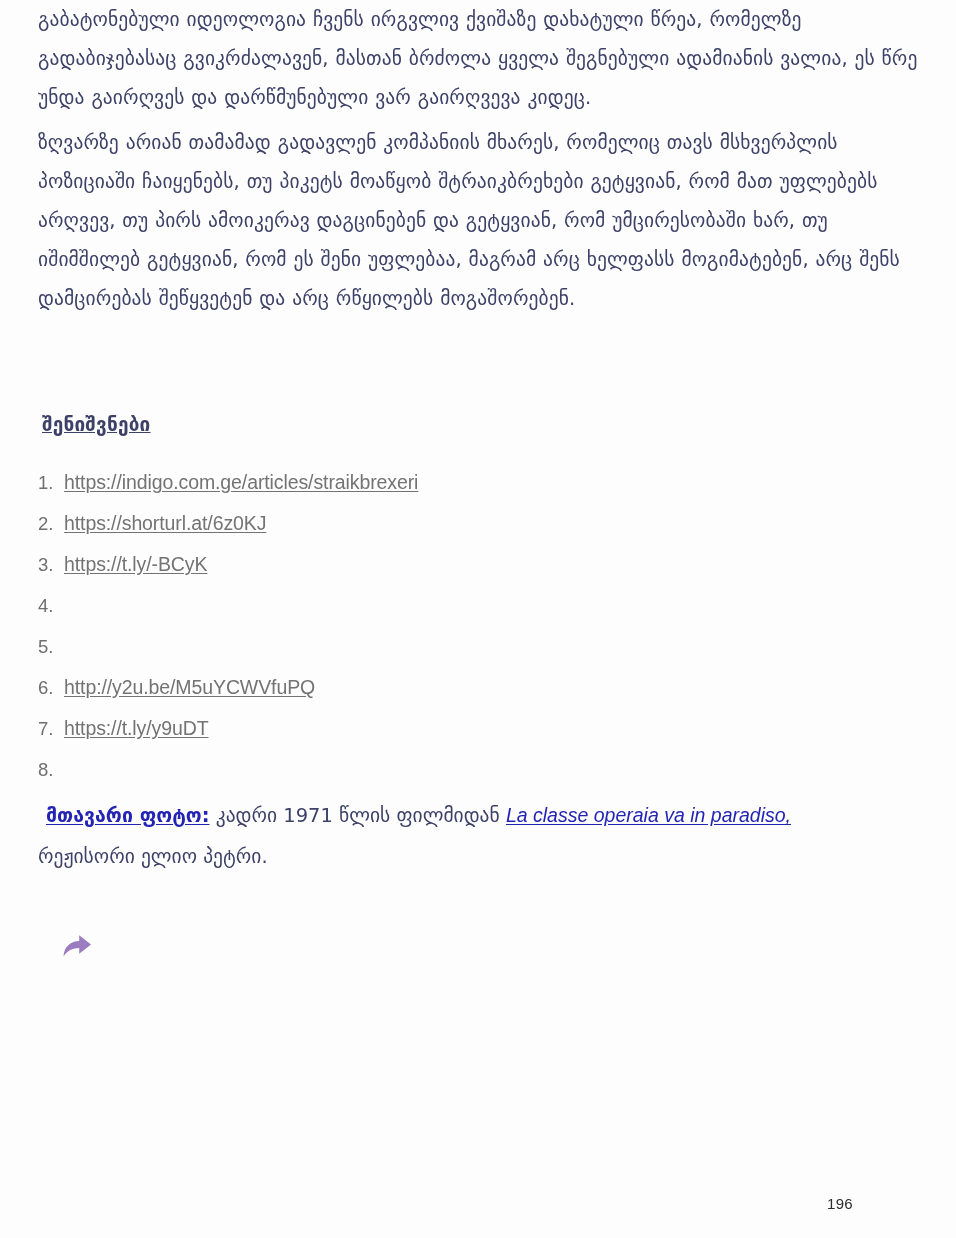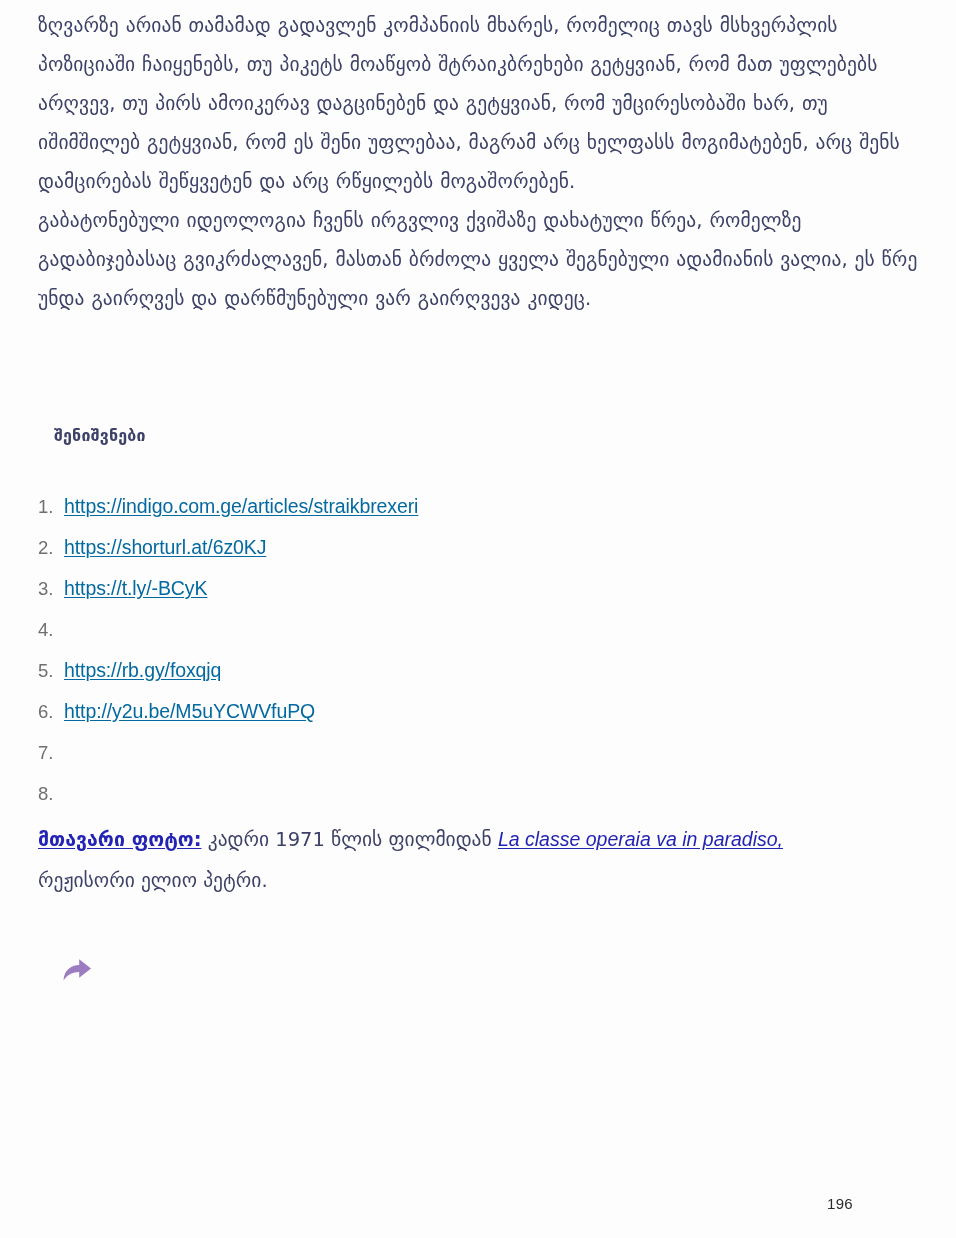--- a/index.html
+++ b/index.html
@@ -45,26 +45,27 @@
   .para.first {
     padding-top: 6px;
   }
   .para + .para {
     margin-top: 0;
   }
 
   
   .notes-heading {
     color: #3d4168;
-    font-size: 16px;
+    font-size: 19px;
     font-weight: 700;
     line-height: 28px;
-    margin: 16px;
+    margin: 4px;
     padding-top: 88px;
     letter-spacing: 0.2px;
+    text-decoration: underline;
   }
 
   
   .notes-list {
     list-style: none;
     margin: 0;
     padding: 0;
     padding-top: 20px;
   }
   .notes-list li {
@@ -74,21 +75,21 @@
     font-size: 19px;
   }
   .notes-list .num {
     color: #6f6f6f;
     font-size: 18.5px;
     min-width: 26px;
     flex: 0 0 auto;
     font-family: "Liberation Sans", sans-serif;
   }
   a.link {
-    color: #0369a1;
+    color: #737373;
     text-decoration: underline;
     text-underline-offset: 2px;
     font-size: 19.5px;
     font-family: "Liberation Sans", sans-serif;
     letter-spacing: -0.1px;
     cursor: pointer;
   }
 
   
   .photo-credit {
@@ -97,20 +98,21 @@
     line-height: 41px;
     margin: 0;
     padding-top: 5px;
     max-width: 800px;
   }
   .photo-credit .credit-label {
     color: #2323b4;
     font-weight: 700;
     text-decoration: underline;
     text-underline-offset: 2px;
+    margin-left: 8px;
   }
   .photo-credit .film-title {
     color: #2323b4;
     font-style: italic;
     text-decoration: underline;
     text-underline-offset: 2px;
     font-family: "Liberation Sans", sans-serif;
   }
 
   
@@ -132,23 +134,23 @@
     font-family: "Liberation Sans", sans-serif;
     letter-spacing: 0.3px;
   }
 </style>
 </head>
 <body>
 
 <div class="page">
   <div class="content">
 
+    <p class="para">გაბატონებული იდეოლოგია ჩვენს ირგვლივ ქვიშაზე დახატული წრეა, რომელზე გადაბიჯებასაც გვიკრძალავენ, მასთან ბრძოლა ყველა შეგნებული ადამიანის ვალია, ეს წრე უნდა გაირღვეს და დარწმუნებული ვარ გაირღვევა კიდეც.</p>
+
     <p class="para first">ზღვარზე არიან თამამად გადავლენ კომპანიის მხარეს, რომელიც თავს მსხვერპლის პოზიციაში ჩაიყენებს, თუ პიკეტს მოაწყობ შტრაიკბრეხები გეტყვიან, რომ მათ უფლებებს არღვევ, თუ პირს ამოიკერავ დაგცინებენ და გეტყვიან, რომ უმცირესობაში ხარ, თუ იშიმშილებ გეტყვიან, რომ ეს შენი უფლებაა, მაგრამ არც ხელფასს მოგიმატებენ, არც შენს დამცირებას შეწყვეტენ და არც რწყილებს მოგაშორებენ.</p>
-
-    <p class="para">გაბატონებული იდეოლოგია ჩვენს ირგვლივ ქვიშაზე დახატული წრეა, რომელზე გადაბიჯებასაც გვიკრძალავენ, მასთან ბრძოლა ყველა შეგნებული ადამიანის ვალია, ეს წრე უნდა გაირღვეს და დარწმუნებული ვარ გაირღვევა კიდეც.</p>
 
     <h2 class="notes-heading">შენიშვნები</h2>
 
     <ol class="notes-list">
       <li>
         <span class="num">1.</span>
         <a class="link" href="#">https://indigo.com.ge/articles/straikbrexeri</a>
       </li>
       <li>
         <span class="num">2.</span>
@@ -156,28 +158,28 @@
       </li>
       <li>
         <span class="num">3.</span>
         <a class="link" href="#">https://t.ly/-BCyK</a>
       </li>
       <li>
         <span class="num">4.</span>
       </li>
       <li>
         <span class="num">5.</span>
-        <a class="link" href="#">https://rb.gy/foxqjq</a>
       </li>
       <li>
         <span class="num">6.</span>
         <a class="link" href="#">http://y2u.be/M5uYCWVfuPQ</a>
       </li>
       <li>
         <span class="num">7.</span>
+        <a class="link" href="#">https://t.ly/y9uDT</a>
       </li>
       <li>
         <span class="num">8.</span>
       </li>
     </ol>
 
     <p class="photo-credit"><a class="credit-label" href="#">მთავარი ფოტო:</a><span> კადრი 1971 წლის ფილმიდან </span><a class="film-title" href="#">La classe operaia va in paradiso,</a><span> რეჟისორი ელიო პეტრი.</span></p>
 
     <div class="share-icon-wrap">
       <svg width="30" height="28" viewBox="0 0 30 28" aria-hidden="true">

